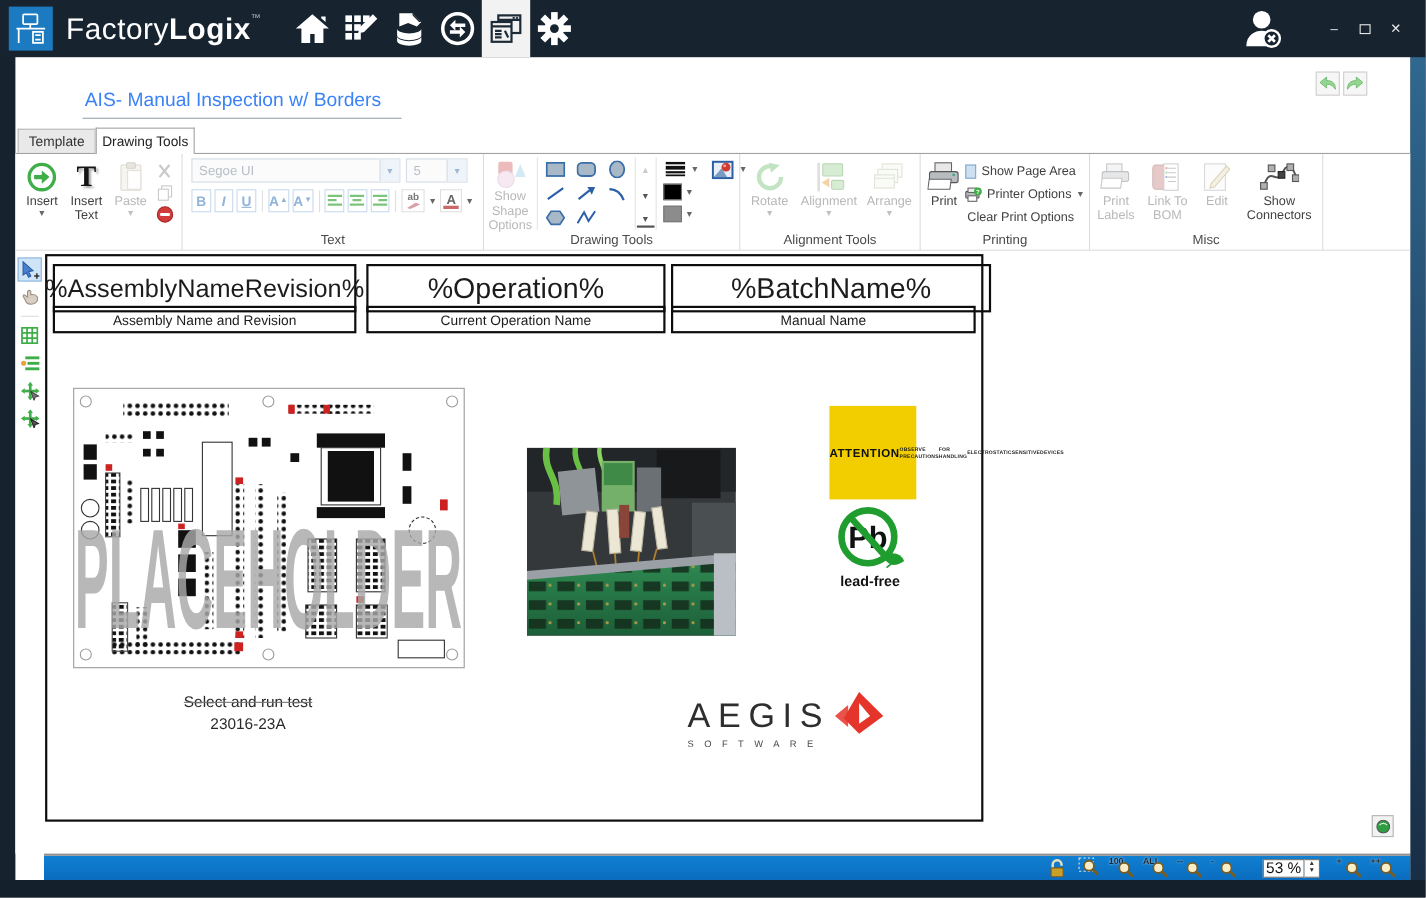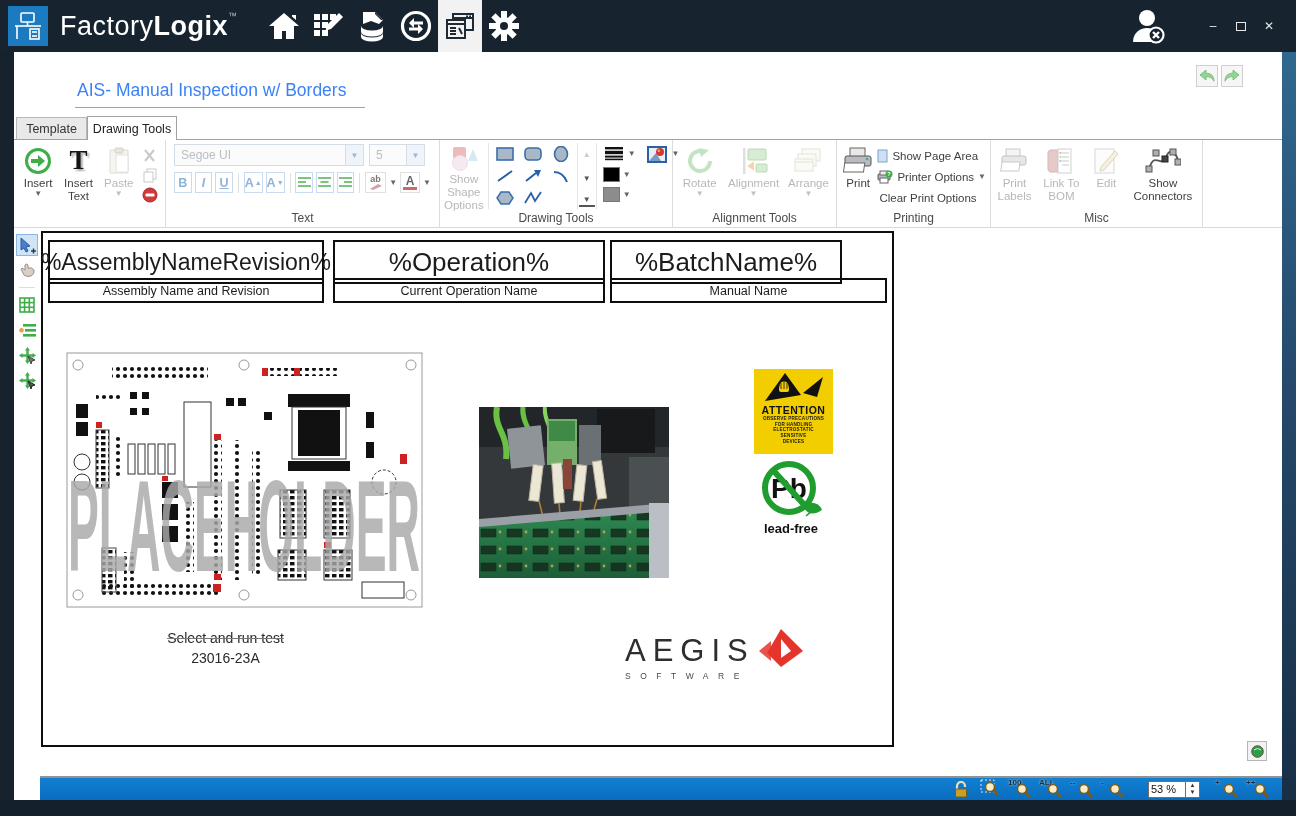--- a/index.html
+++ b/index.html
@@ -72,36 +72,36 @@
   .tdiv{width:16px;height:1px;background:#ddd;margin:3px 0}
 
   .canvas-area{position:absolute;left:26px;top:176px;width:1242px;height:548px;background:#fff}
   .page{position:absolute;left:1px;top:3px;width:853px;height:516px;border:2px solid #0d0d0d;background:#fff}
   .tokenbox{position:absolute;top:7px;height:44px;border:2px solid #0d0d0d;display:flex;align-items:center;justify-content:center;color:#1c1c1c;white-space:nowrap}
   .capbox{position:absolute;top:45px;height:25px;border:2px solid #0d0d0d;display:flex;align-items:center;justify-content:center;font-size:12.5px;color:#1c1c1c}
   .pcbnote{position:absolute;left:60px;top:396px;width:245px;text-align:center;font-size:14px;color:#2a2a2a;line-height:1.4}
   .minigreen{position:absolute;left:1207px;top:513px;width:20px;height:20px;background:#f2f2f2;border:1px solid #b5b5b5;display:flex;align-items:center;justify-content:center;cursor:pointer}
 
   
-  .esd{position:absolute;left:711px;top:136px;width:79px;height:85px;background:#f2cd00;display:flex;flex-direction:column;align-items:center}
+  .esd{position:absolute;left:711px;top:136px;width:79px;height:85px;background:#f2cd00;display:flex;flex-direction:row;align-items:center}
   .esd-title{font-size:10.5px;font-weight:bold;color:#111;letter-spacing:.5px;margin-top:1px}
   .esd-line{font-size:4.6px;font-weight:bold;color:#1a1a1a;letter-spacing:.2px;line-height:1.25}
   .leadfree{position:absolute;left:713px;top:227px;width:70px;display:flex;flex-direction:column;align-items:center}
   .lf-cap{font-size:13px;font-weight:bold;color:#111;margin-top:1px}
   .aegis{position:absolute;left:582px;top:400px;width:180px}
   .aegis-name{font-size:31px;color:#2e2e2e;letter-spacing:7px;font-weight:500}
   .aegis-sub{font-size:8.5px;color:#4a4a4a;letter-spacing:9.5px;margin-top:2px}
   .aegis-mark{position:absolute;right:0;top:-6px}
 
   
   .statusbar{position:absolute;left:26px;top:724px;width:1242px;height:24px;background:linear-gradient(#1180d2,#0a6cbe);border-top:2px solid #929292;display:flex;align-items:center;justify-content:flex-end;gap:7px;padding-right:12px}
   .sico{position:relative;width:24px;height:20px;cursor:pointer}
   .sico svg{position:absolute;right:1px;bottom:1px}
   .slbl{position:absolute;left:0;top:-1px;font-size:8px;font-weight:bold;color:#1c2a36;text-shadow:0 0 2px #cfe2f2}
-  .zoominput{width:38px;height:17px;border:1px solid #6f6f6f;background:#fff;font-size:11px;font-family:"Liberation Sans",sans-serif;padding:0 2px;color:#111}
+  .zoominput{width:38px;height:17px;border:1px solid #6f6f6f;background:#fff;font-size:14px;font-family:"Liberation Sans",sans-serif;padding:0 2px;color:#111}
   .spinner{width:14px;height:17px;background:#fff;border:1px solid #6f6f6f;border-left:none;display:flex;flex-direction:column;align-items:center;justify-content:center;font-size:6px;color:#333;cursor:pointer;line-height:1.1}
 </style>
 </head>
 <body>
 
 <div class="titlebar">
   <div class="logo">
     <svg width="30" height="30" viewBox="0 0 30 30">
         <g stroke="#fff" stroke-width="1.6" fill="none">
       <rect x="8" y="2" width="13" height="9" rx="1"></rect>
@@ -656,21 +656,21 @@
           <path d="M9 9 l7 4 -3 1 -1 3 Z" fill="#555" stroke="#222"></path>
         </svg>
     </div>
   </div>
 
   <div class="canvas-area">
     <div class="page">
 
       <div class="tokenbox" style="left:5px;width:276px;font-size:23px">%AssemblyNameRevision%</div>
       <div class="tokenbox" style="left:290px;width:272px;font-size:26px">%Operation%</div>
-      <div class="tokenbox" style="left:567px;width:232px;font-size:26px">%BatchName%</div>
+      <div class="tokenbox" style="left:567px;width:291px;font-size:26px">%BatchName%</div>
 
       <div class="capbox" style="left:5px;width:276px">Assembly Name and Revision</div>
       <div class="capbox" style="left:290px;width:272px">Current Operation Name</div>
       <div class="capbox" style="left:567px;width:277px">Manual Name</div>
 
       <svg style="position:absolute;left:23px;top:119px" width="357" height="284" viewBox="0 0 357 284">
         <defs>
           <pattern id="dots" width="7" height="7" patternUnits="userSpaceOnUse">
               <circle cx="3" cy="3" r="2.1" fill="#111"></circle>
             </pattern>

